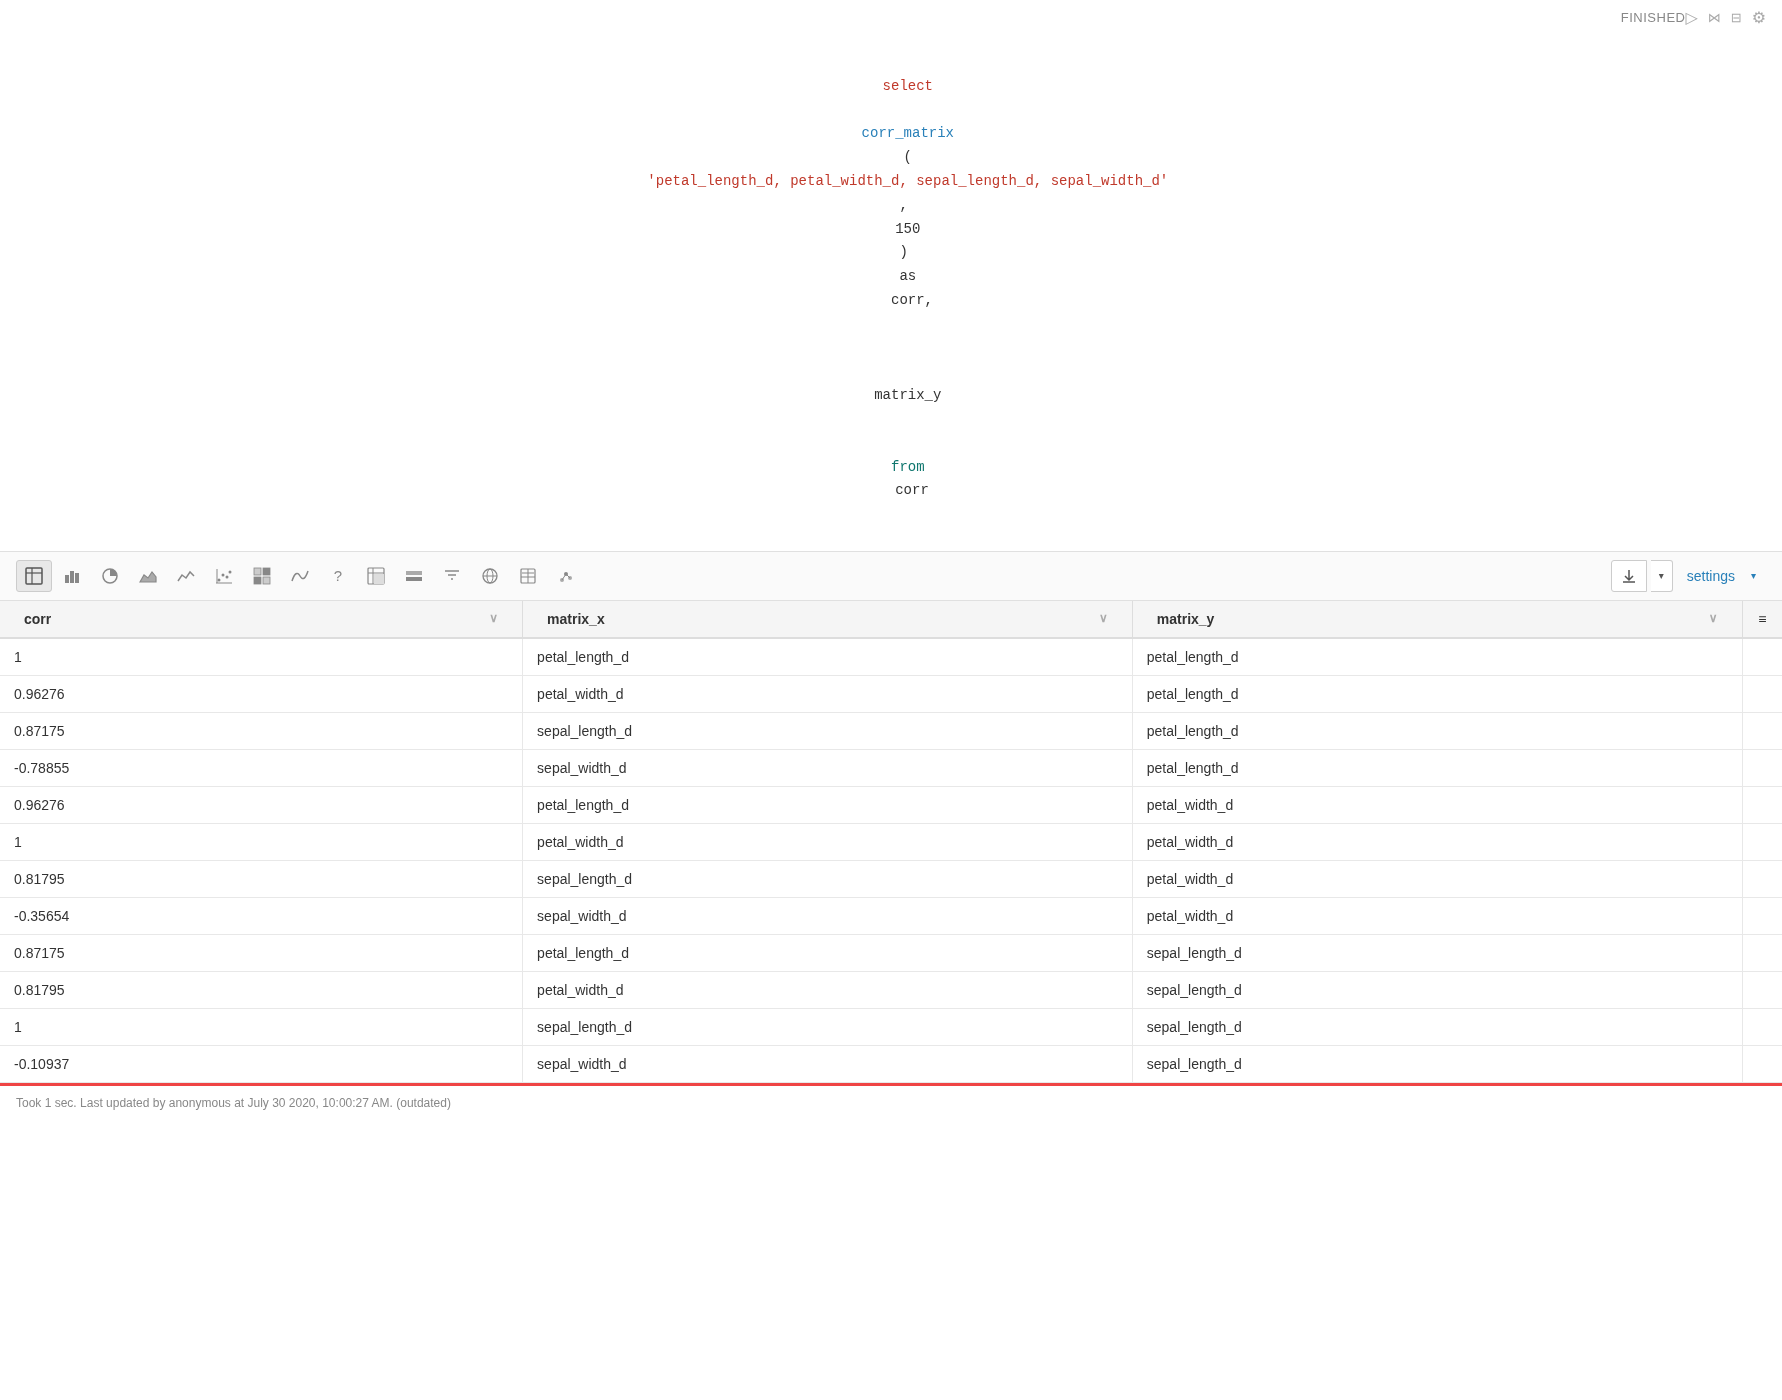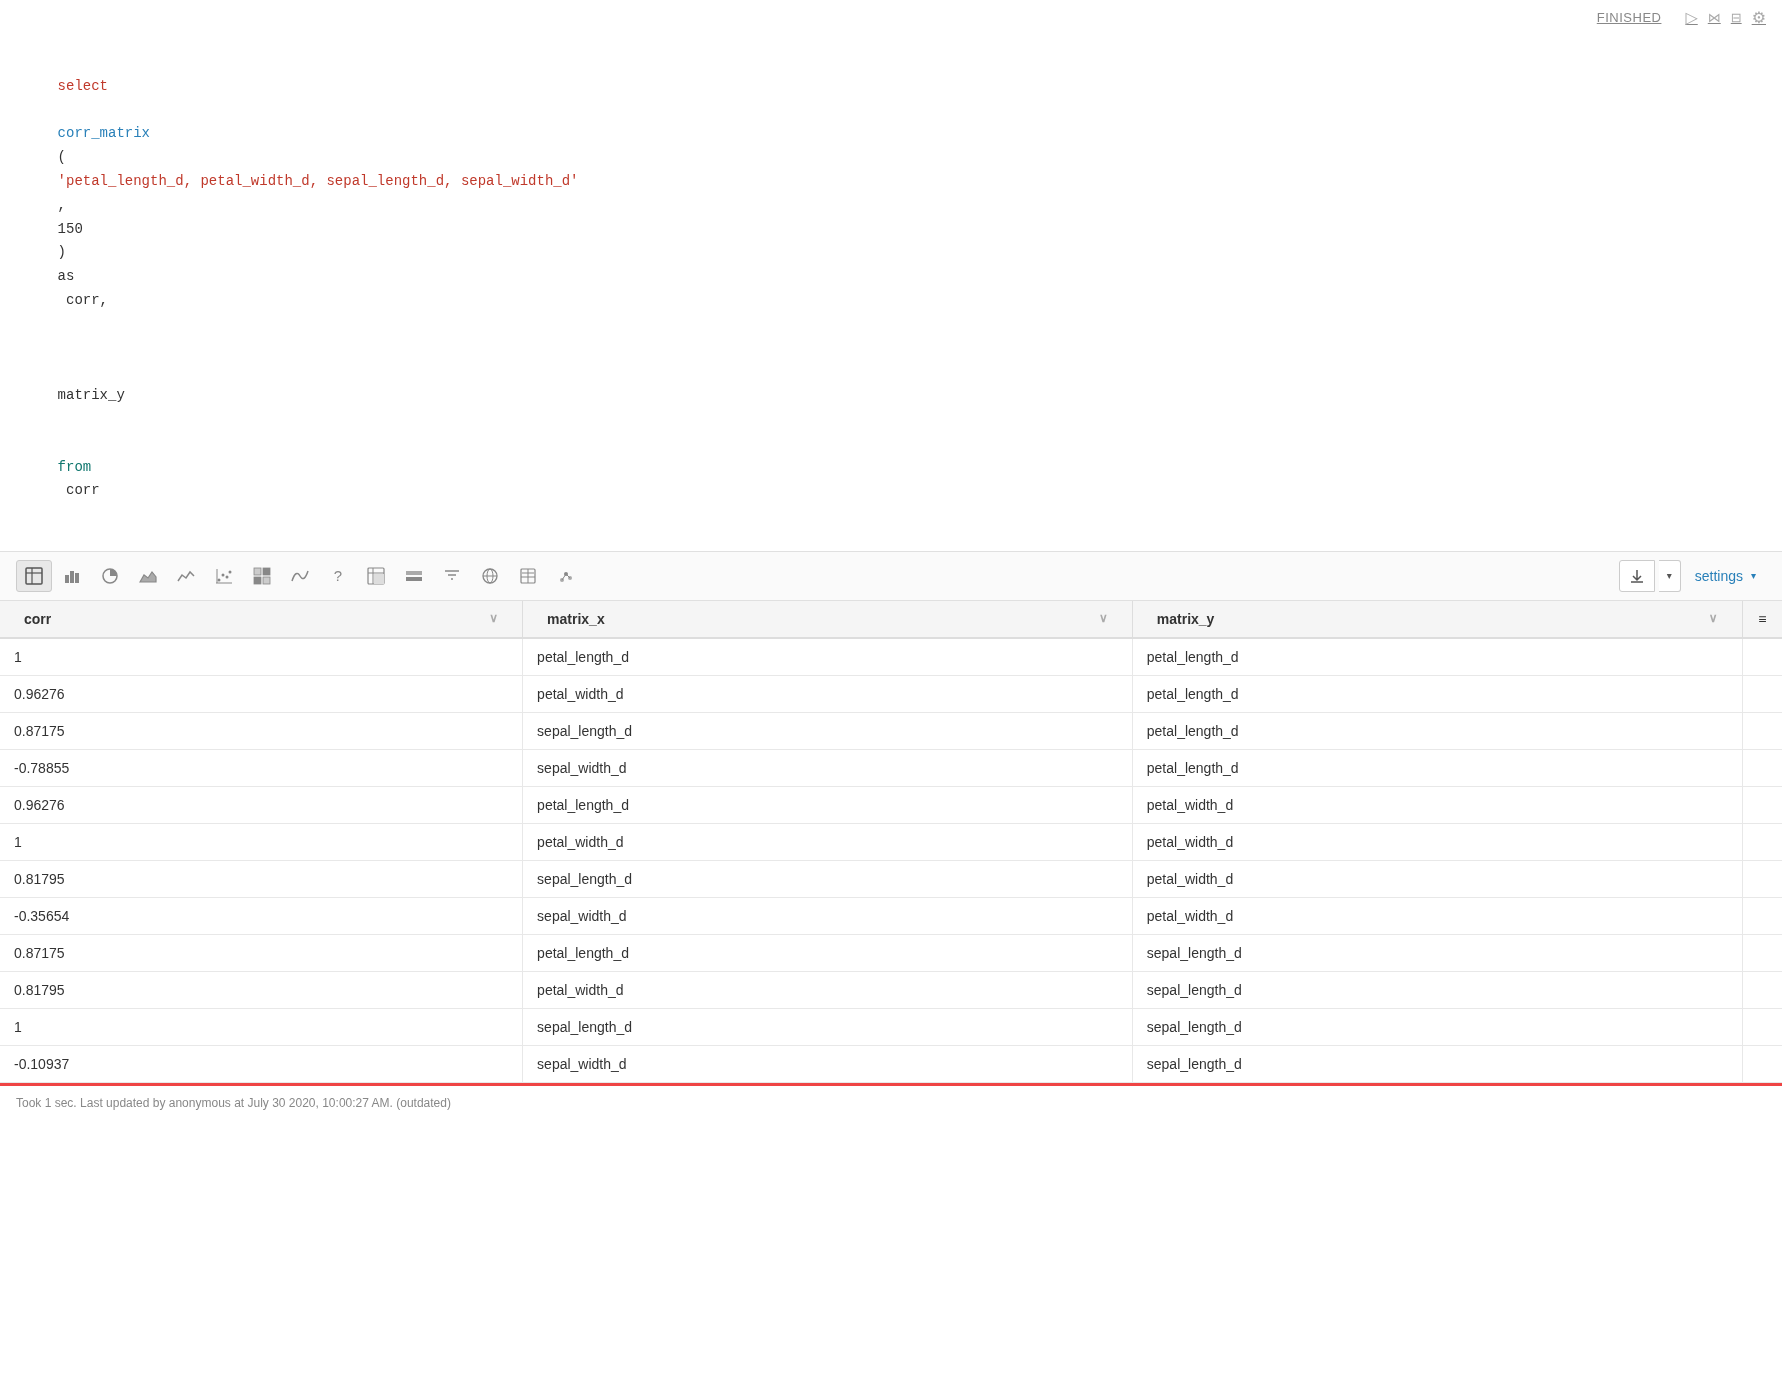--- a/index.html
+++ b/index.html
@@ -7,42 +7,42 @@
       font-family: -apple-system, BlinkMacSystemFont, 'Segoe UI', sans-serif;
       background: #fff;
       color: #333;
       font-size: 14px;
     }
     .top-bar {
       display: flex;
       justify-content: flex-end;
       align-items: center;
       padding: 8px 16px;
-      gap: 24px;
+      gap: 0;
       color: #888;
       font-size: 13px;
-      text-decoration: underline;
     }
     .top-bar-icons {
       display: flex;
       align-items: center;
       gap: 10px;
     }
     .top-bar-icon {
       color: #aaa;
       font-size: 16px;
       cursor: pointer;
     }
     .code-editor {
       background: #fff;
       padding: 16px 24px 24px 24px;
       font-family: 'Courier New', Courier, monospace;
       font-size: 14px;
       line-height: 1.7;
       border-bottom: 1px solid #e0e0e0;
+      text-align: center;
     }
     .code-line {
       white-space: pre;
     }
     .kw-select { color: #c0392b; font-weight: normal; }
     .kw-from { color: #0f766e; font-weight: normal; }
     .kw-as { color: #333; }
     .fn-name { color: #2980b9; }
     .str-val { color: #c0392b; }
     .num-val { color: #333; }
@@ -103,21 +103,21 @@
       border-left: none;
       border-radius: 0 3px 3px 0;
       background: #fff;
       cursor: pointer;
       font-size: 10px;
       color: #555;
     }
     .settings-btn {
       display: flex;
       align-items: center;
-      gap: 8px;
+      gap: 16px;
       padding: 4px 10px;
       color: #2980b9;
       cursor: pointer;
       font-size: 14px;
     }
     .settings-btn .chevron {
       font-size: 10px;
     }
 
     .table-container {

